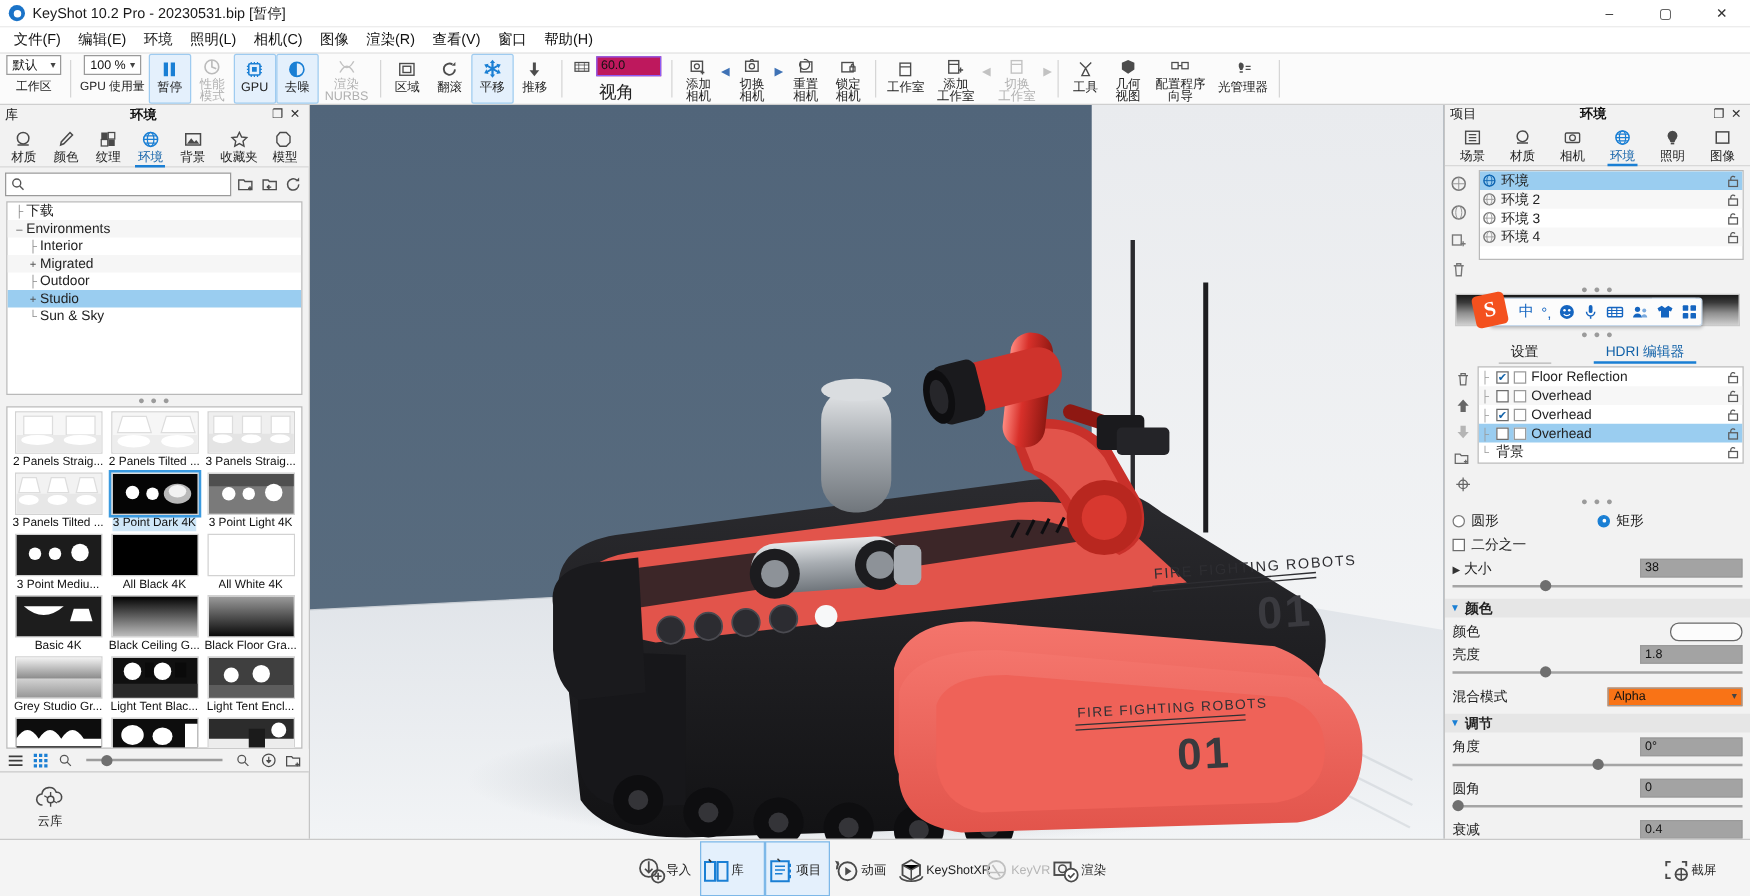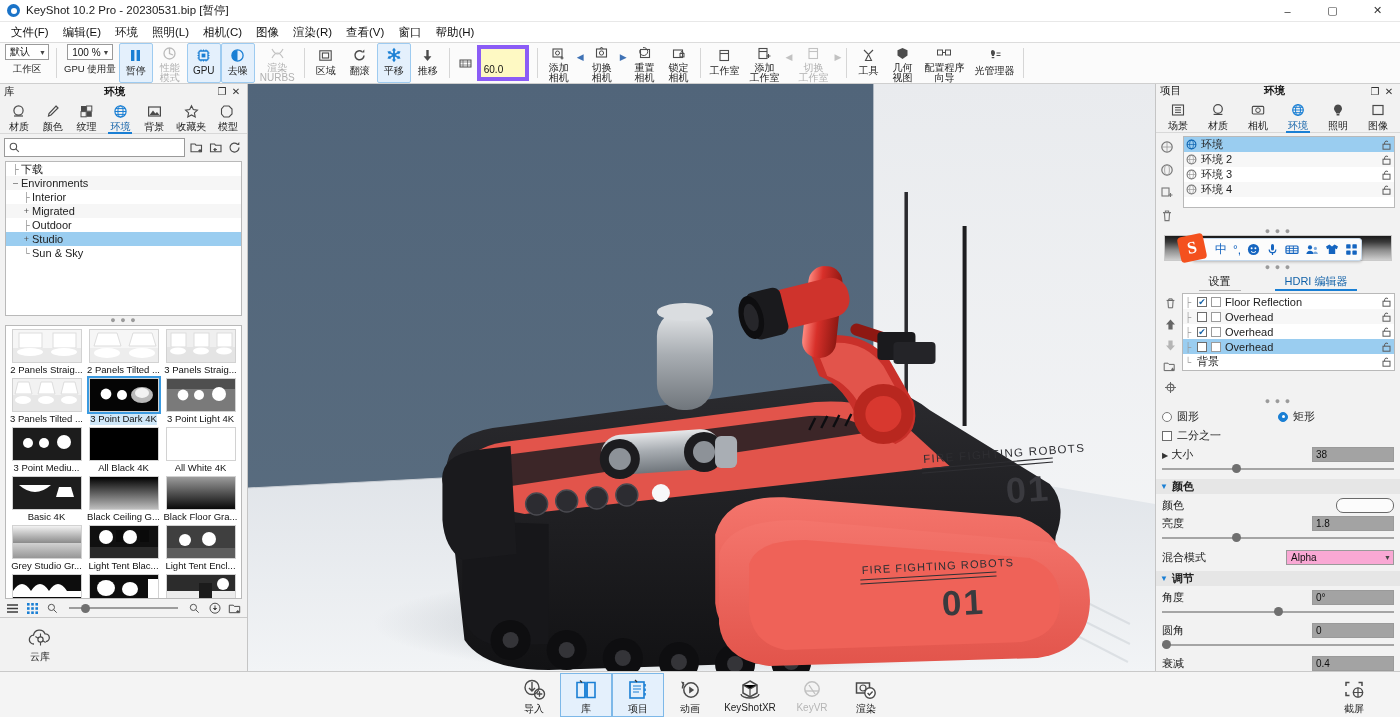--- a/index.html
+++ b/index.html
@@ -77,22 +77,22 @@
     justify-content: flex-start; padding: 1px 3px 0; min-width: 46px;
   }
   .combo-box {
     border: 1px solid #9a9a9a; background: #fff; height: 16px;
     display: flex; align-items: center; padding: 0 2px 0 4px;
     font-size: 10px; min-width: 44px; color: #111;
   }
   .combo-box .cv { flex: 1; }
   .combo-box .car { font-size: 7px; color: #444; margin-left: 2px; }
   .numbox {
-    border: 4px solid #8b5cf6; background: #fef9c3; height: 16px;
-    line-height: 14px; padding: 14px 3px; font-size: 10px;
+    border: 1px solid #8b5cf6; background: #be185d; height: 16px;
+    line-height: 14px; padding: 0 3px; font-size: 10px;
     width: 52px; color: #111;
   }
   .tb-arrow { display:flex; align-items:center; color:#3f72b5; font-size:9px; padding:0 1px 12px; }
   .tb-arrow.off { color:#c2c2c2; }
 
   
   .body-row { display: flex; height: 588px; }
 
   
   .panel { background: #f2f2f2; display: flex; flex-direction: column; }
@@ -259,39 +259,39 @@
     font-weight: bold; color: #222; margin: 4px -6px 2px;
   }
   .sec-head .car { color: #1a7fd4; font-size: 8px; }
   .field-row { display: flex; align-items: center; height: 18px; gap: 6px; }
   .field-row .lab { flex: 1; }
   .f-input {
     border: 1px solid #9a9a9a; background: #a3a3a3; height: 15px;
     line-height: 13px; font-size: 10px; padding: 0 3px; width: 82px; color: #111;
   }
   .f-select {
-    border: 1px solid #9a9a9a; background: #f9a8d4; height: 15px;
+    border: 1px solid #9a9a9a; background: #f97316; height: 15px;
     line-height: 13px; font-size: 10px; padding: 0 2px 0 4px; width: 108px;
     display: flex; align-items: center; color: #111;
   }
   .f-select .cv { flex: 1; }
   .swatch { border: 1px solid #6a6a6a; border-radius: 7px; height: 15px; width: 58px; background: #fcfcfc; }
   .prop-slider { height: 12px; position: relative; margin: 0 0 3px; }
   .prop-slider .trk { position: absolute; left: 0; right: 0; top: 5px; height: 2px; background: #a5a5a5; }
   .prop-slider .knb { position: absolute; top: 1px; width: 9px; height: 9px; border-radius: 50%; background: #6f6f6f; }
   .expander { color: #333; font-size: 8px; margin-right: 3px; }
 
   
   .bottombar {
     position: absolute; left: 0; bottom: 0; width: 1400px; height: 46px;
     background: #f4f4f4; border-top: 1px solid #c9c9c9;
     display: flex; align-items: center; justify-content: center;
   }
   .bb-btn {
-    width: 52px; display: flex; flex-direction: column; align-items: center;
+    width: 52px; display: flex; flex-direction: row; align-items: center;
     padding-top: 3px; height: 44px; border: 1px solid transparent;
   }
   .bb-btn .ico { height: 25px; display: flex; align-items: center; justify-content: center; color: #2b6cb8; }
   .bb-btn .lbl { font-size: 10px; color: #222; }
   .bb-btn.active { background: #e4f0fc; border-color: #7db8e8; }
   .bb-btn.disabled .ico { color: #c0c0c0; }
   .bb-btn.disabled .lbl { color: #b5b5b5; }
   .bb-btn.gray .ico { color: #4a4a4a; }
   .bb-right { position: absolute; right: 20px; }
 

